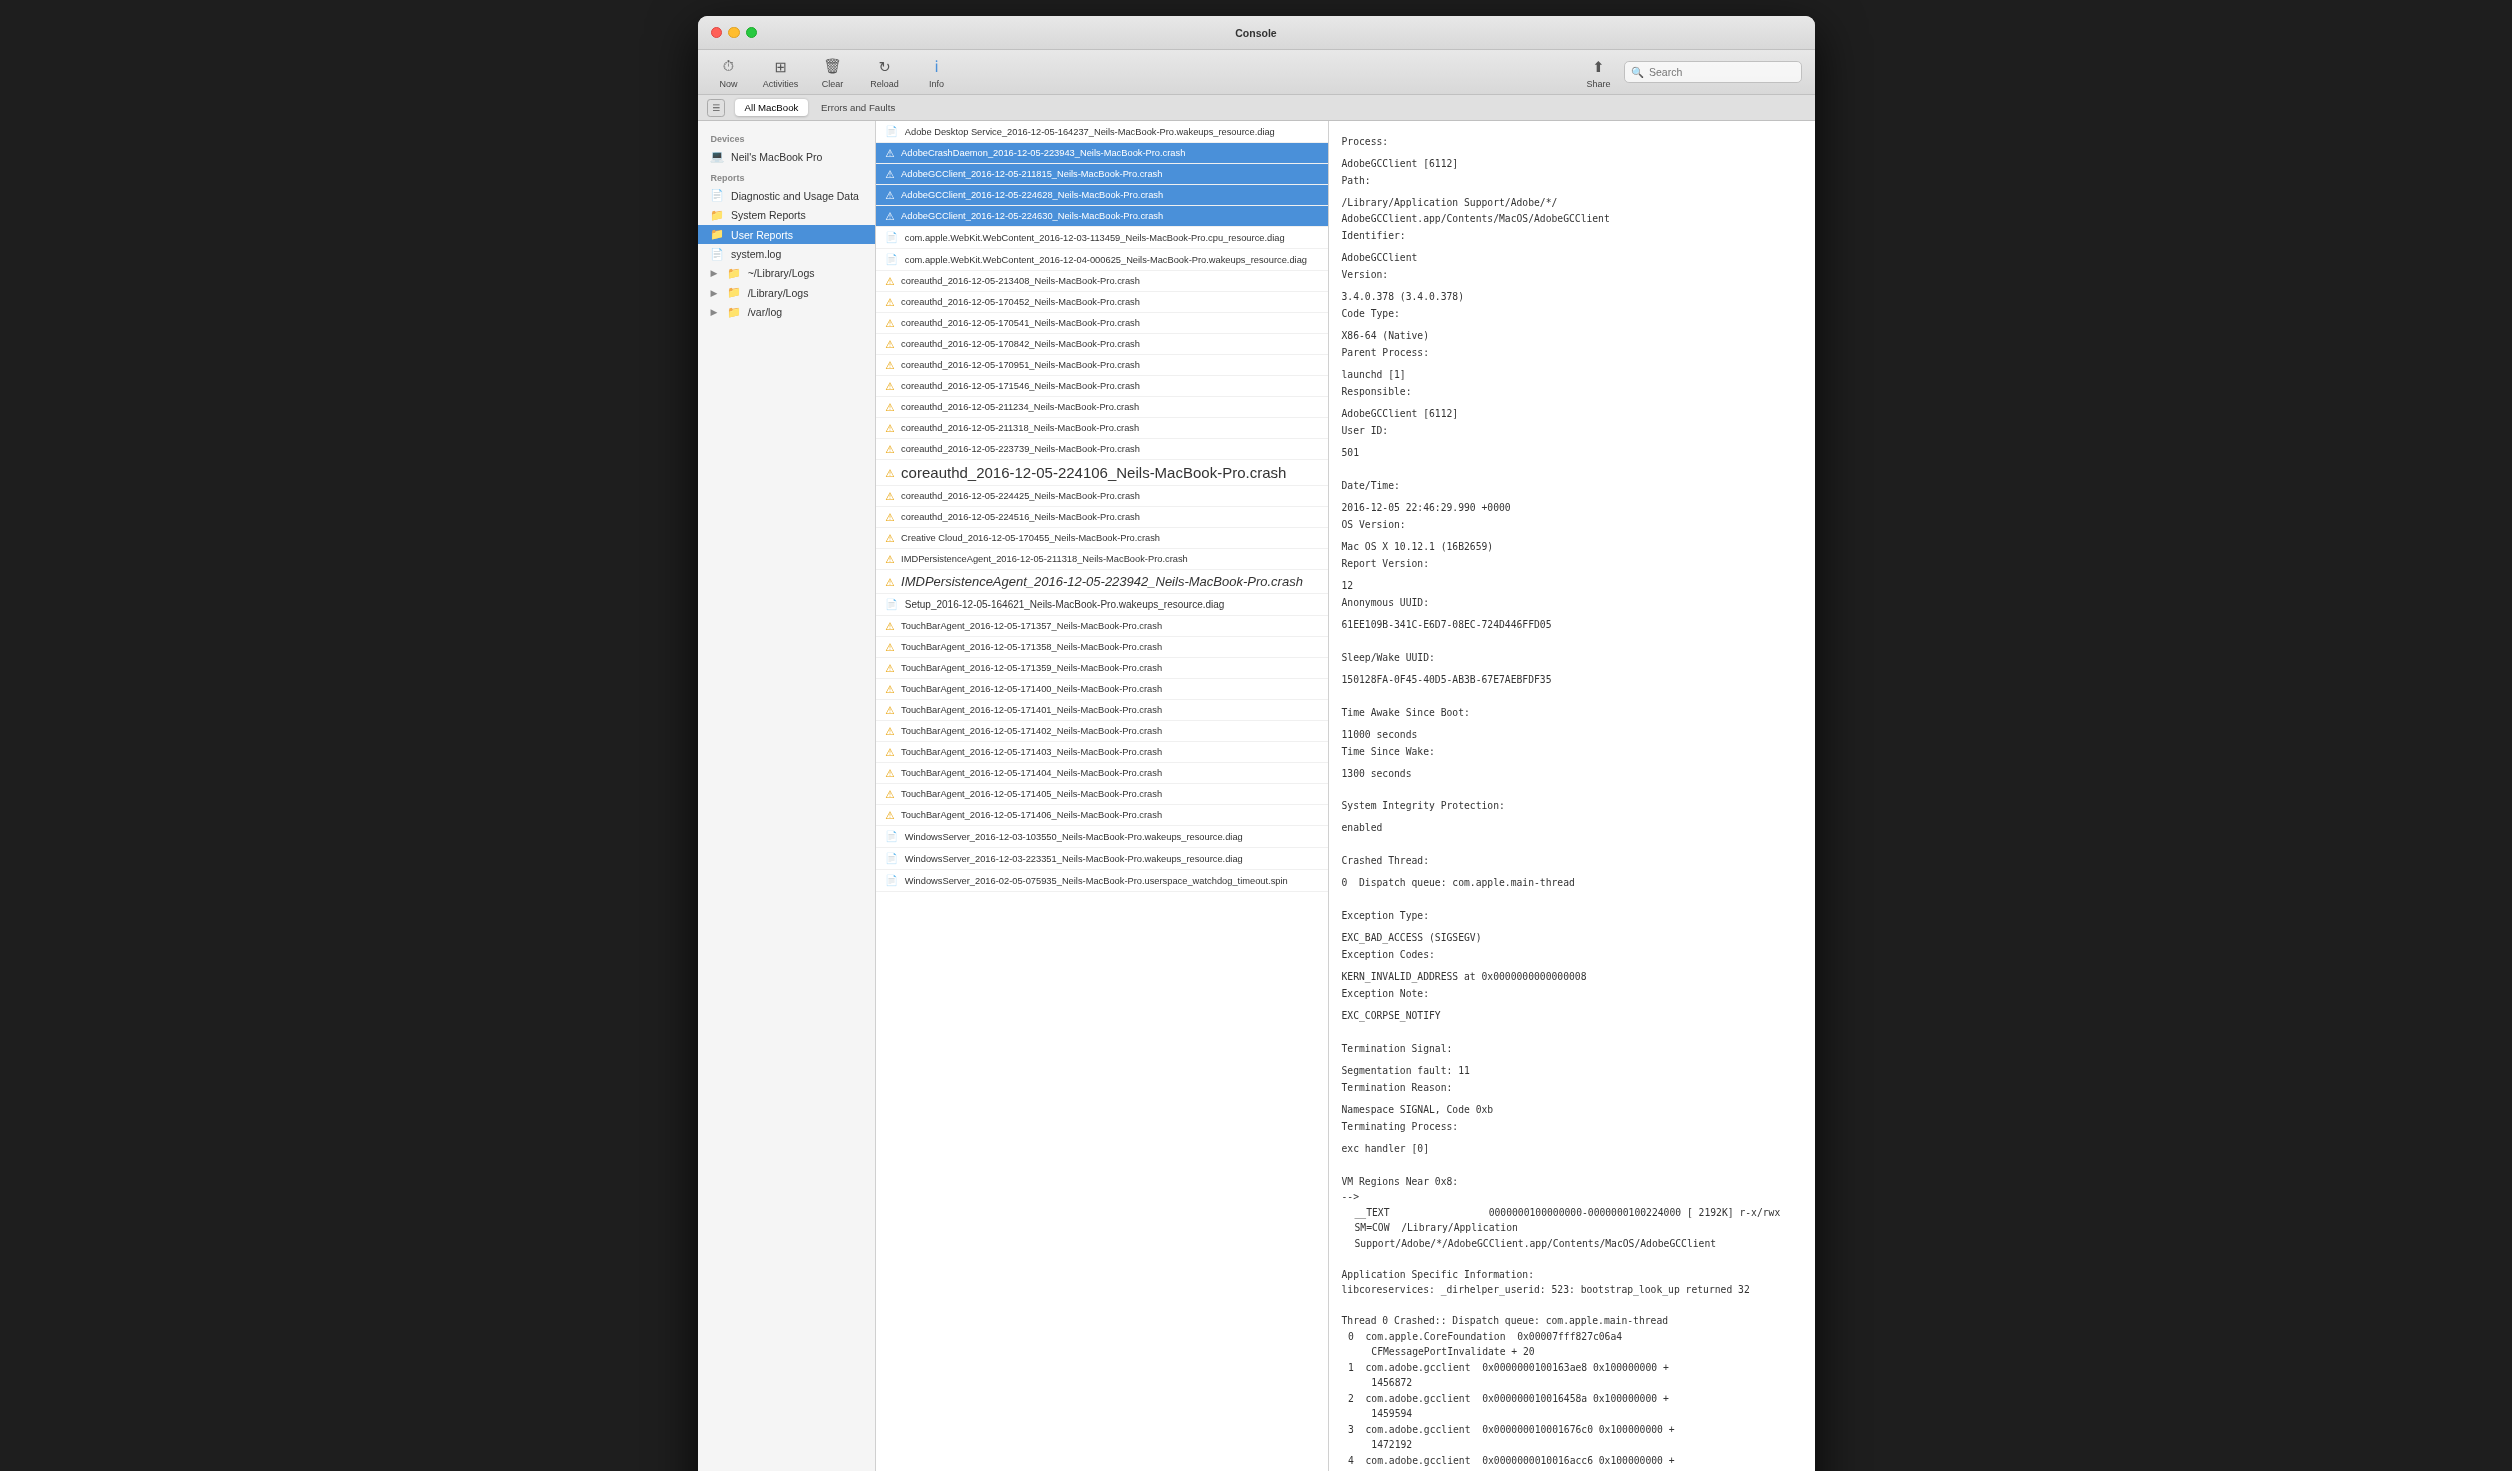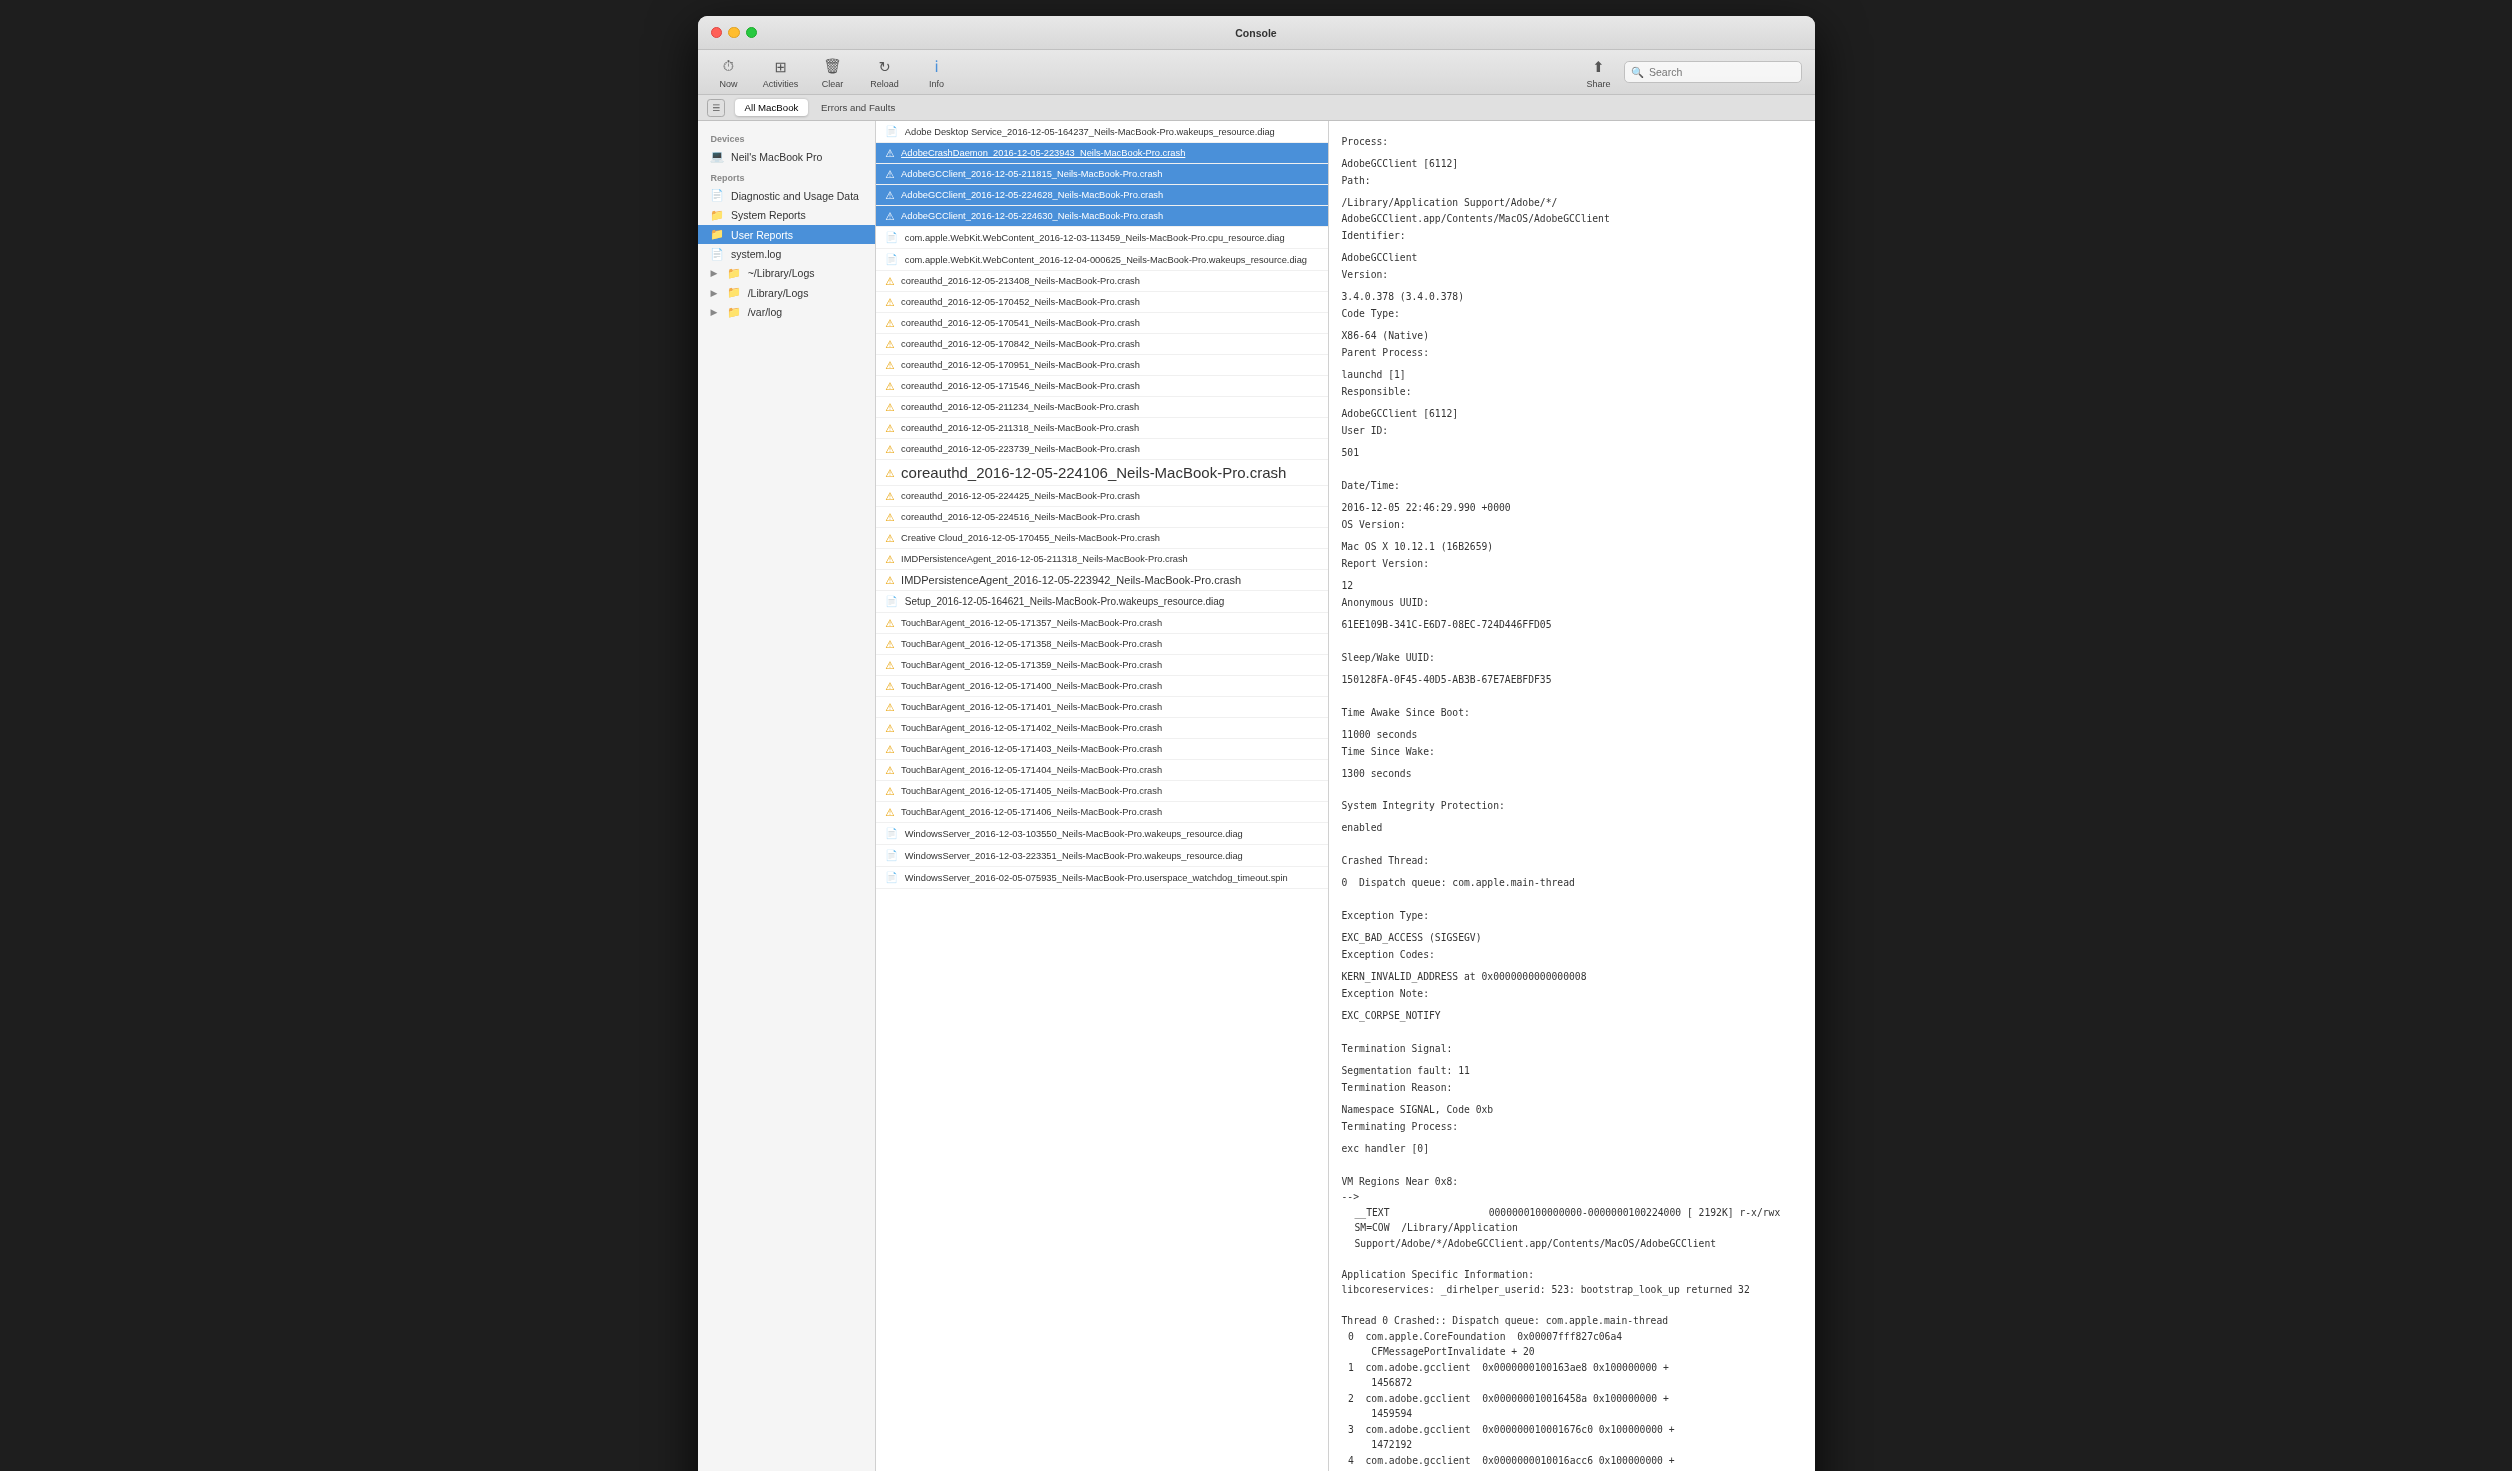--- a/index.html
+++ b/index.html
@@ -350,21 +350,21 @@
       </div>
     </div>
 
     <div class="file-list" id="file-list-container">
         <div class="file-item">
           <span class="file-icon diag">📄</span>
           <span style="font-size: 9.3px;">Adobe Desktop Service_2016-12-05-164237_Neils-MacBook-Pro.wakeups_resource.diag</span>
         </div>
         <div class="file-item selected">
           <span class="file-icon crash">⚠</span>
-          <span style="font-size: 9.3px; text-decoration: underline;">AdobeCrashDaemon_2016-12-05-223943_Neils-MacBook-Pro.crash</span>
+          <span style="font-size: 9.3px;">AdobeCrashDaemon_2016-12-05-223943_Neils-MacBook-Pro.crash</span>
         </div>
         <div class="file-item selected">
           <span class="file-icon crash">⚠</span>
           <span style="font-size: 9.3px;">AdobeGCClient_2016-12-05-211815_Neils-MacBook-Pro.crash</span>
         </div>
         <div class="file-item selected">
           <span class="file-icon crash">⚠</span>
           <span style="font-size: 9.3px;">AdobeGCClient_2016-12-05-224628_Neils-MacBook-Pro.crash</span>
         </div>
         <div class="file-item selected">
@@ -430,21 +430,21 @@
         <div class="file-item">
           <span class="file-icon crash">⚠</span>
           <span style="font-size: 9.3px;">Creative Cloud_2016-12-05-170455_Neils-MacBook-Pro.crash</span>
         </div>
         <div class="file-item">
           <span class="file-icon crash">⚠</span>
           <span style="font-size: 9.3px;">IMDPersistenceAgent_2016-12-05-211318_Neils-MacBook-Pro.crash</span>
         </div>
         <div class="file-item">
           <span class="file-icon crash">⚠</span>
-          <span style="font-size: 11px;">IMDPersistenceAgent_2016-12-05-223942_Neils-MacBook-Pro.crash</span>
+          <span style="font-size: 13px; font-style: italic;">IMDPersistenceAgent_2016-12-05-223942_Neils-MacBook-Pro.crash</span>
         </div>
         <div class="file-item">
           <span class="file-icon diag">📄</span>
           <span style="font-size: 10px;">Setup_2016-12-05-164621_Neils-MacBook-Pro.wakeups_resource.diag</span>
         </div>
         <div class="file-item">
           <span class="file-icon crash">⚠</span>
           <span style="font-size: 9.3px;">TouchBarAgent_2016-12-05-171357_Neils-MacBook-Pro.crash</span>
         </div>
         <div class="file-item">

